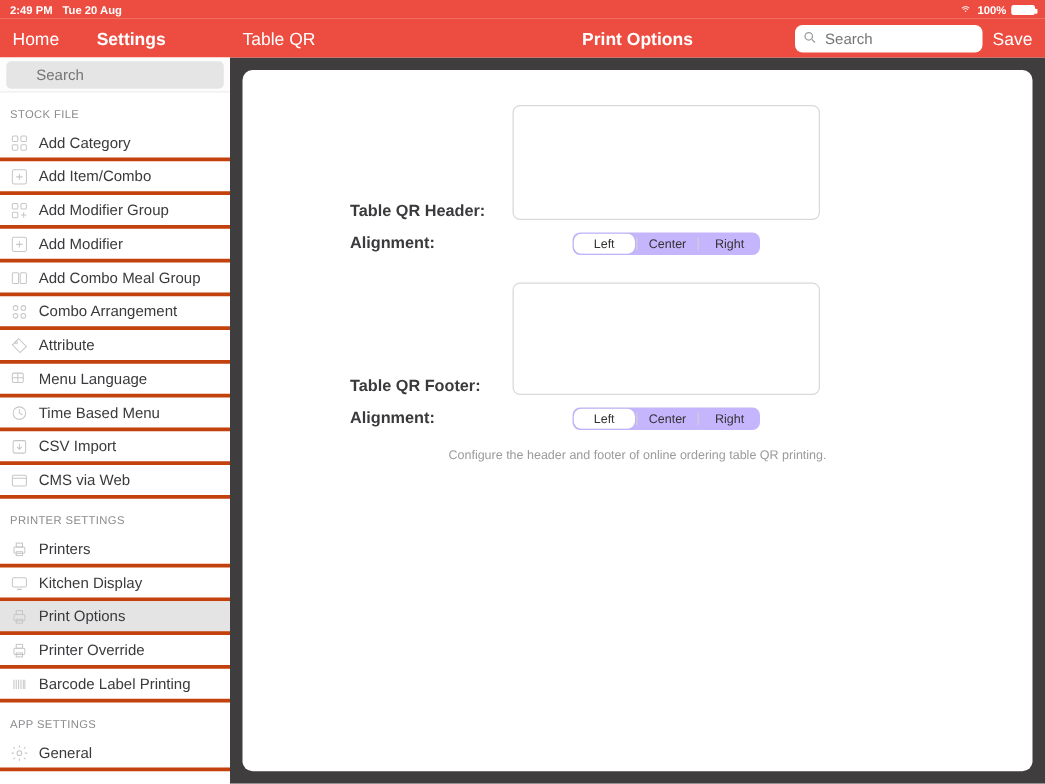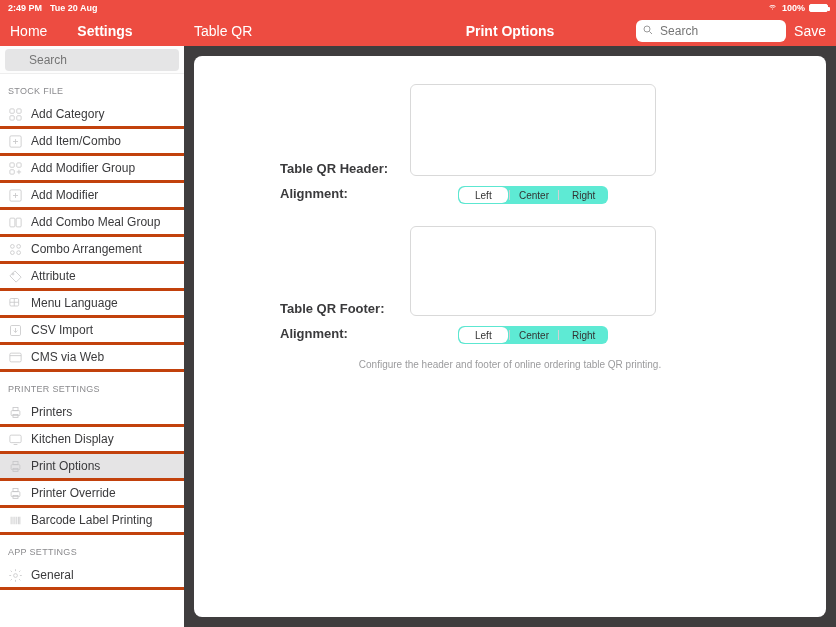--- a/index.html
+++ b/index.html
@@ -48,21 +48,21 @@
   
   .right-content-wrap { flex: 1; background: #3F3D3E; padding: 10px 10px 10px 10px; }
   .card { width: 100%; height: 100%; background: #fff; border-radius: 8px; padding: 28px 36px 20px 36px; overflow: hidden; }
 
   .form-row { display: flex; align-items: flex-end; margin-bottom: 10px; }
   .form-row.align-center { align-items: flex-start; }
   .form-label { width: 180px; font-size: 13px; font-weight: 600; color: #3A3A3C; padding-top: 4px; flex-shrink: 0; padding-left: 50px;}
   .textarea { width: 246px; height: 92px; border: 1px solid #D9D9D9; border-radius: 6px; resize: none; font-size: 12px; padding: 6px; }
   .textarea.footer { height: 90px; }
 
-  .segmented { display: inline-flex; background: #5eead4; border-radius: 6px; height: 18px; overflow: hidden; width: 150px; align-items: center;}
+  .segmented { display: inline-flex; background: #c4b5fd; border-radius: 6px; height: 18px; overflow: hidden; width: 150px; align-items: center;}
   .segmented button { flex: 1; border: none; background: transparent; font-size: 10px; color: #333; cursor: pointer; height: 100%; position: relative;}
   .segmented button.active { background: #fff; border-radius: 6px; box-shadow: 0 0 1px rgba(0,0,0,0.15); margin:1px; height: calc(100% - 2px);}
   .segmented .divider { width: 1px; height: 10px; background: #D0D0D3; }
 
   .help-text { text-align: center; font-size: 10px; color: #9B9B9D; margin-top: 14px; line-height: 1.4; }
 
   .mag svg { width: 12px; height: 12px; stroke: currentColor; fill: none; stroke-width: 2; }
 
   .seg-wrap { width: 246px; display:flex; justify-content:center; }
 </style>
@@ -170,20 +170,30 @@
       </div>
       <div class="item">
         <span class="icon">
             <svg viewBox="0 0 24 24">
               <rect x="3" y="4" width="14" height="12" rx="2"></rect>
               <path d="M10 4 v12"></path>
               <path d="M3 10 h14"></path>
             </svg>
           </span>
         <span>Menu Language</span>
+      </div>
+      <div class="item">
+        <span class="icon">
+            <svg viewBox="0 0 24 24">
+              <circle cx="12" cy="12" r="8"></circle>
+              <line x1="12" y1="12" x2="12" y2="7"></line>
+              <line x1="12" y1="12" x2="16" y2="14"></line>
+            </svg>
+          </span>
+        <span>Time Based Menu</span>
       </div>
       <div class="item">
         <span class="icon">
             <svg viewBox="0 0 24 24">
               <rect x="4" y="4" width="16" height="16" rx="2"></rect>
               <line x1="12" y1="8" x2="12" y2="15"></line>
               <polyline points="9 12 12 15 15 12"></polyline>
             </svg>
           </span>
         <span>CSV Import</span>

